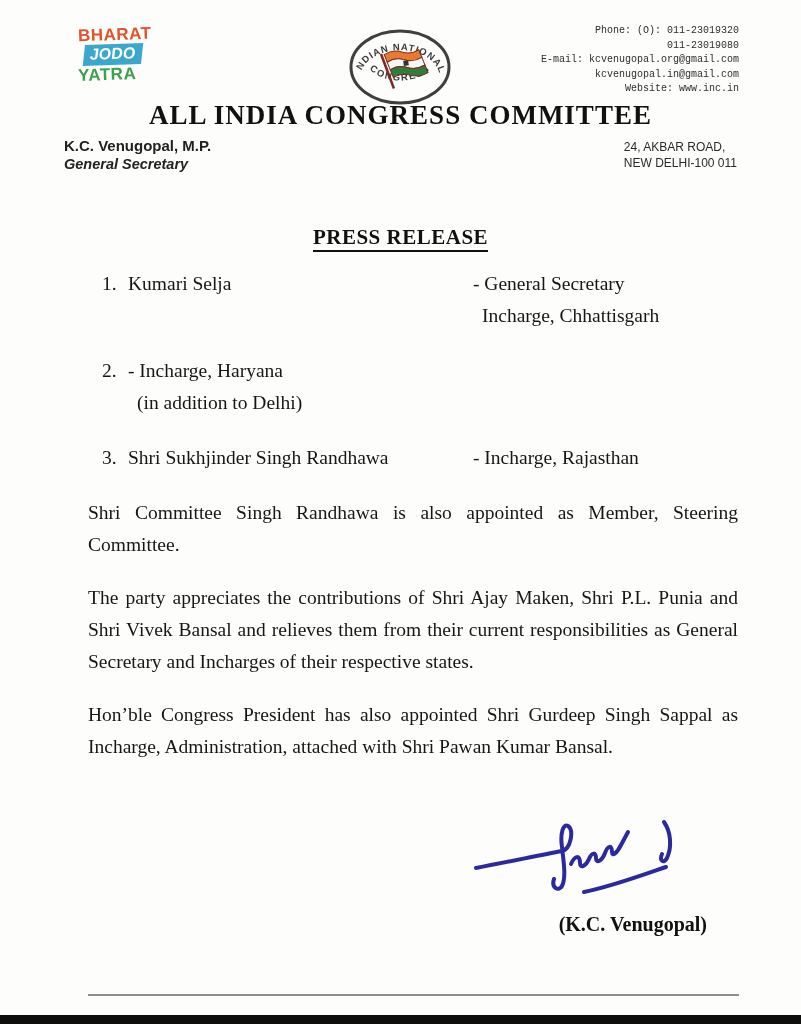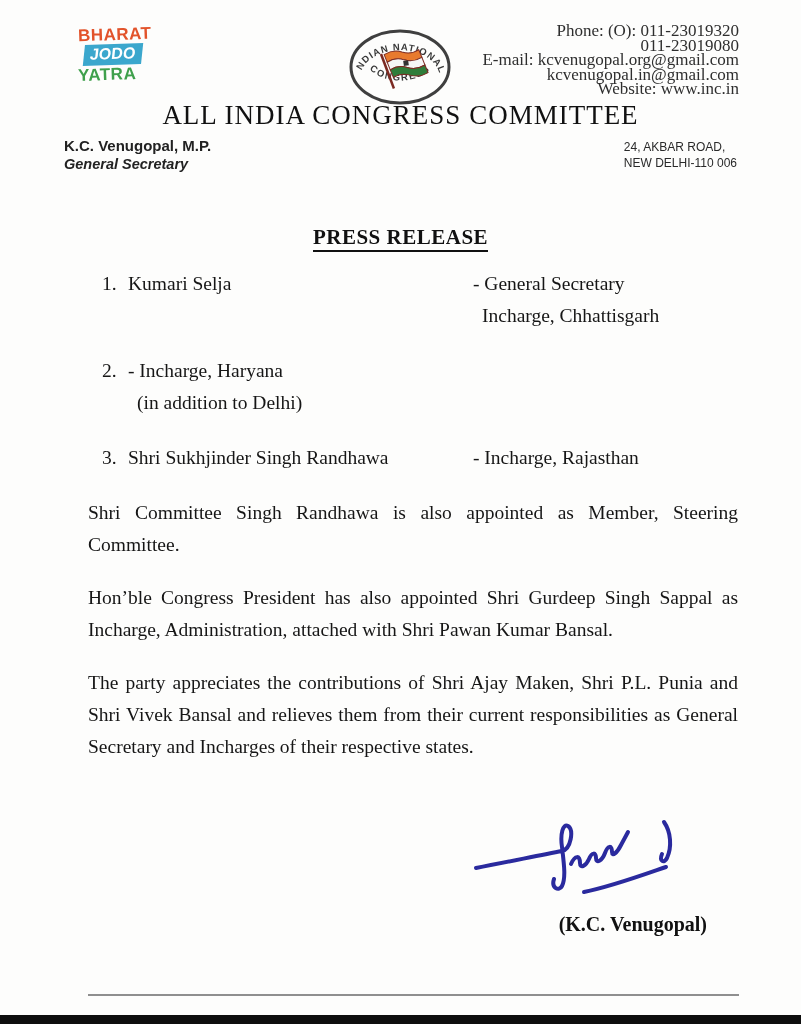--- a/index.html
+++ b/index.html
@@ -11,24 +11,24 @@
   .bjy-logo { position:absolute; left:78px; top:26px; width:86px;
               font-family:"Liberation Sans", sans-serif; font-weight:bold; line-height:1; }
   .bjy-line1 { font-size:17px; letter-spacing:.5px; transform:rotate(-2deg); display:inline-block; }
   .bjy-line2 { display:inline-block; font-size:16px; padding:2px 7px 3px 6px; margin:1px 0 1px 6px;
                transform:skewX(-8deg) rotate(-2deg); }
   .bjy-line3 { font-size:17px; letter-spacing:.5px; display:inline-block; transform:rotate(-2deg); }
 
   .inc-logo { position:absolute; left:348px; top:28px; }
 
   .contact { position:absolute; right:62px; top:24px; text-align:right;
-             font-family:Liberation Serif, serif; font-size:17px; line-height:14.5px; color:#2e2e2e; }
+             font-family:Liberation Mono, monospace; font-size:10px; line-height:14.5px; color:#2e2e2e; }
 
   .title { position:absolute; top:100px; left:0; right:0; text-align:center;
-           font-size:27px; font-weight:normal; letter-spacing:1px; color:#111; }
+           font-size:27px; font-weight:bold; letter-spacing:1px; color:#111; }
 
   .officer { position:absolute; left:64px; top:137px; font-family:"Liberation Sans", sans-serif; color:#222; }
   .officer-name { font-size:15px; font-weight:bold; }
   .officer-role { font-size:14.5px; font-weight:bold; font-style:italic; margin-top:2px; }
 
   .address { position:absolute; right:64px; top:139px; text-align:left;
              font-family:"Liberation Sans", sans-serif; font-size:12px; line-height:16px; color:#2a2a2a; }
 
   .date { position:absolute; top:186px; right:91px; font-size:20px; color:#111; }
   .date sup { font-size:12px; }
@@ -100,21 +100,21 @@
   </div>
 
   <div class="title">ALL INDIA CONGRESS COMMITTEE</div>
 
   <div class="officer">
     <div class="officer-name">K.C. Venugopal, M.P.</div>
     <div class="officer-role">General Secretary</div>
   </div>
   <div class="address">
     <div>24, AKBAR ROAD,</div>
-    <div>NEW DELHI-110 006</div>
+    <div>NEW DELHI-100 011</div>
   </div>
 
 
   <div class="pr-heading">
     <span>PRESS RELEASE</span>
   </div>
 
   <div class="content">
 
     <div class="appt-list">
@@ -136,22 +136,22 @@
       <div class="appt">
         <span class="appt-num">3.</span>
         <span class="appt-name">Shri Sukhjinder Singh Randhawa</span>
         <span class="appt-role">
           <span>- Incharge, Rajasthan</span>
         </span>
       </div>
     </div>
 
     <p>Shri Committee Singh Randhawa is also appointed as Member, Steering Committee.</p>
+    <p>The party appreciates the contributions of Shri Ajay Maken, Shri P.L. Punia and Shri Vivek Bansal and relieves them from their current responsibilities as General Secretary and Incharges of their respective states.</p>
     <p>Hon’ble Congress President has also appointed Shri Gurdeep Singh Sappal as Incharge, Administration, attached with Shri Pawan Kumar Bansal.</p>
-    <p>The party appreciates the contributions of Shri Ajay Maken, Shri P.L. Punia and Shri Vivek Bansal and relieves them from their current responsibilities as General Secretary and Incharges of their respective states.</p>
   </div>
 
   <div class="signature">
     <svg width="230" height="100" viewBox="0 0 230 100">
       <g fill="none" stroke="#2a2a9e" stroke-width="4" stroke-linecap="round" stroke-linejoin="round">
         <path d="M8,56 C40,50 72,43 94,39 C103,37 106,18 100,14 C95,11 92,22 94,35 C96,52 98,66 94,74 C91,80 83,76 86,67"></path>
         <path d="M103,52 c4,-9 9,-9 9,-1 c0,6 6,3 9,-4 c3,-7 7,-7 7,-1 c0,6 6,3 9,-5 c3,-8 7,-8 7,-1 c0,5 5,1 9,-7 l7,-13"></path>
         <path d="M116,80 C142,75 172,64 198,55"></path>
         <path d="M196,10 c7,10 8,25 3,36 c-3,6 -8,3 -5,-4"></path>
       </g>

